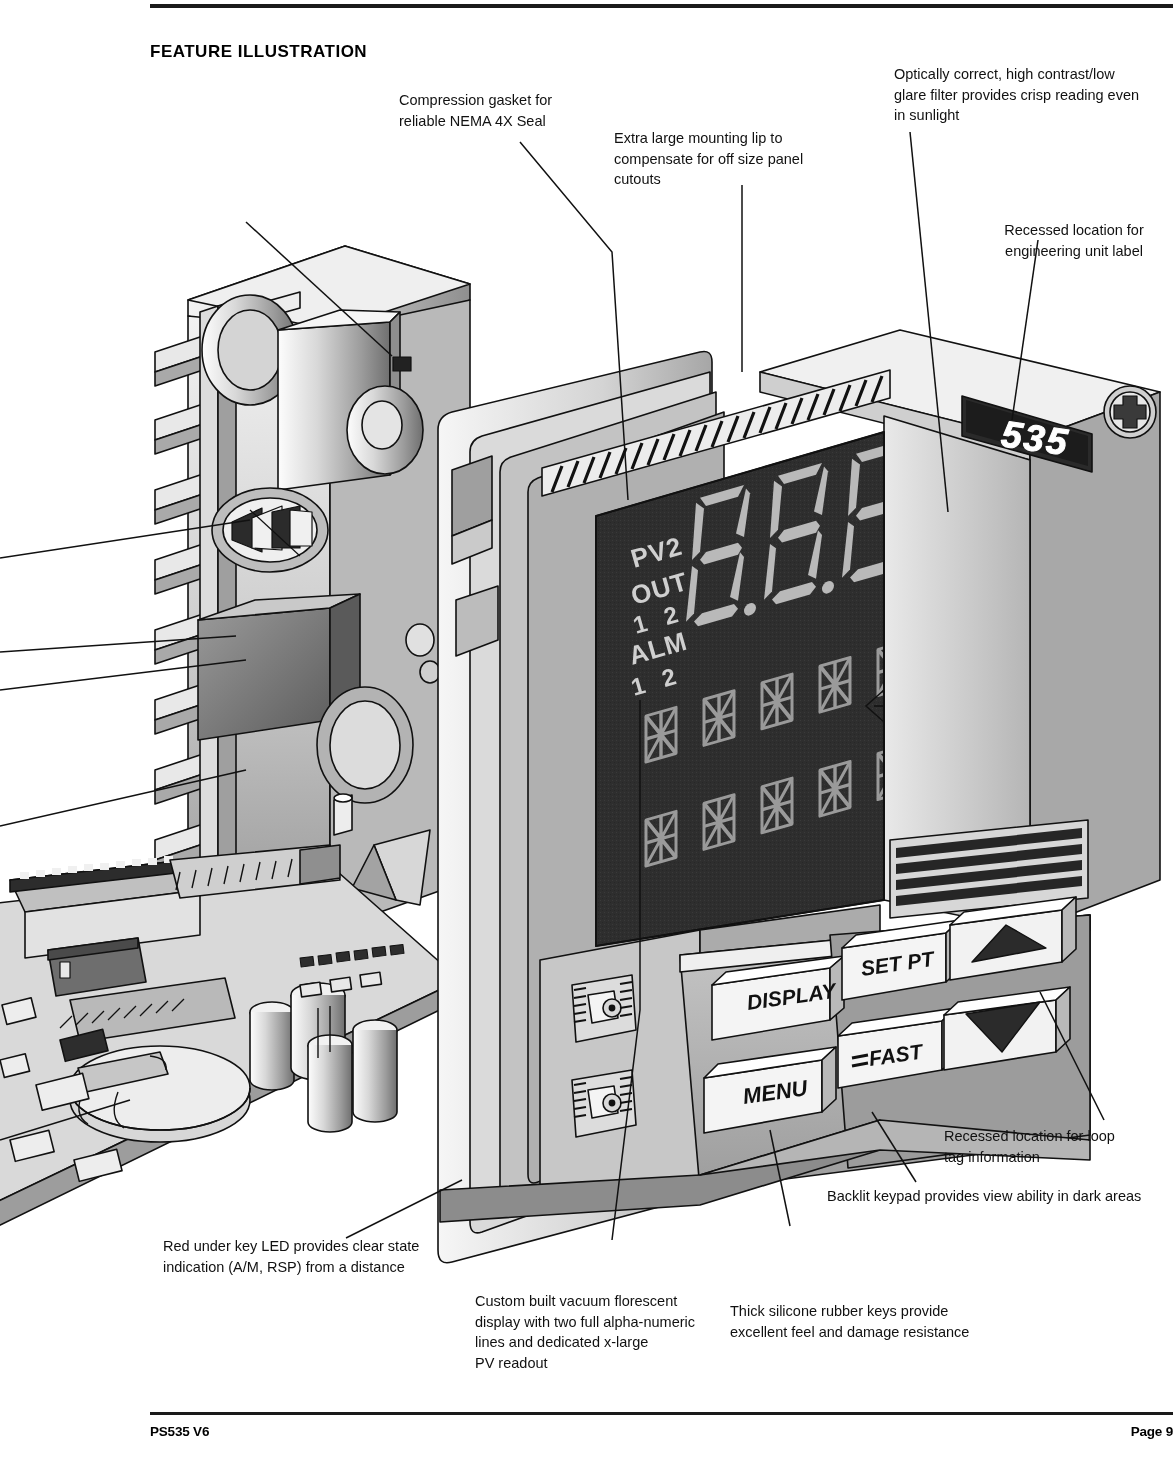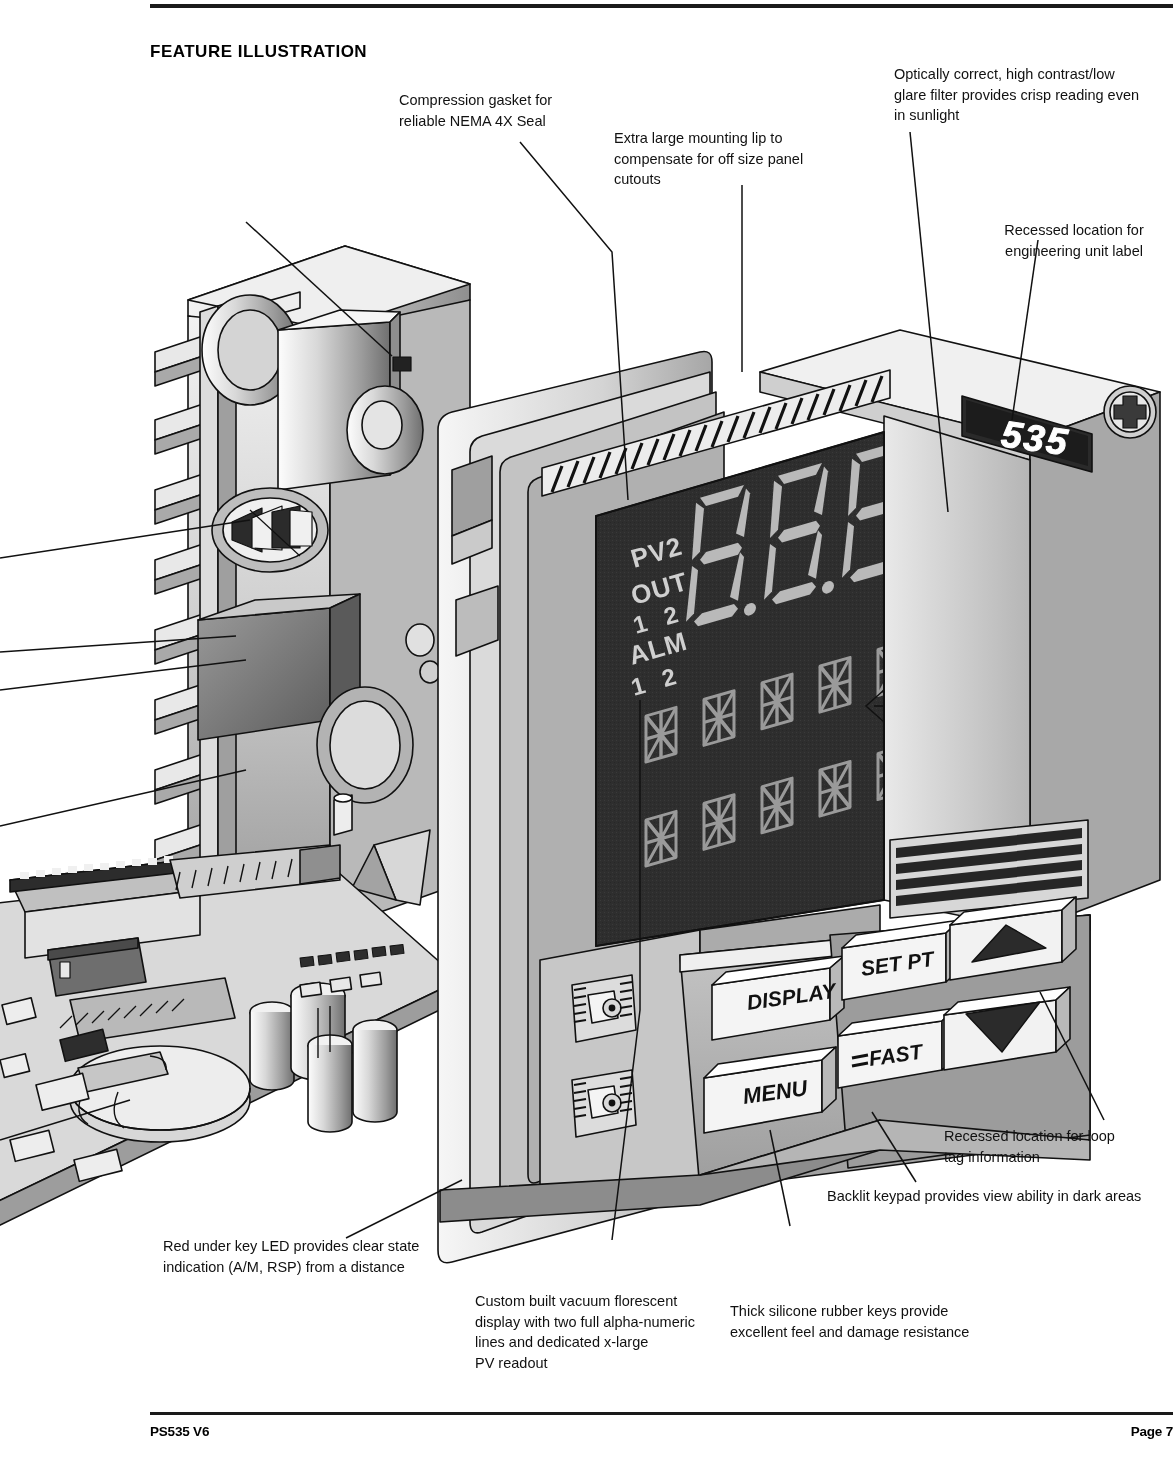--- a/index.html
+++ b/index.html
@@ -569,15 +569,15 @@
 
   <div class="callout" style="left:475px;top:1247px;width:265px;margin-top:44px;">Custom built vacuum florescent
 display with two full alpha-numeric
 lines and dedicated x-large
 PV readout</div>
 
   <div class="callout" style="left:730px;top:1301px;width:290px;">Thick silicone rubber keys provide
 excellent feel and damage resistance</div>
 
   <div class="footer-left">PS535 V6</div>
-  <div class="footer-right">Page 7</div>
+  <div class="footer-right">Page 9</div>
 
 </div>
 
 </body></html>

